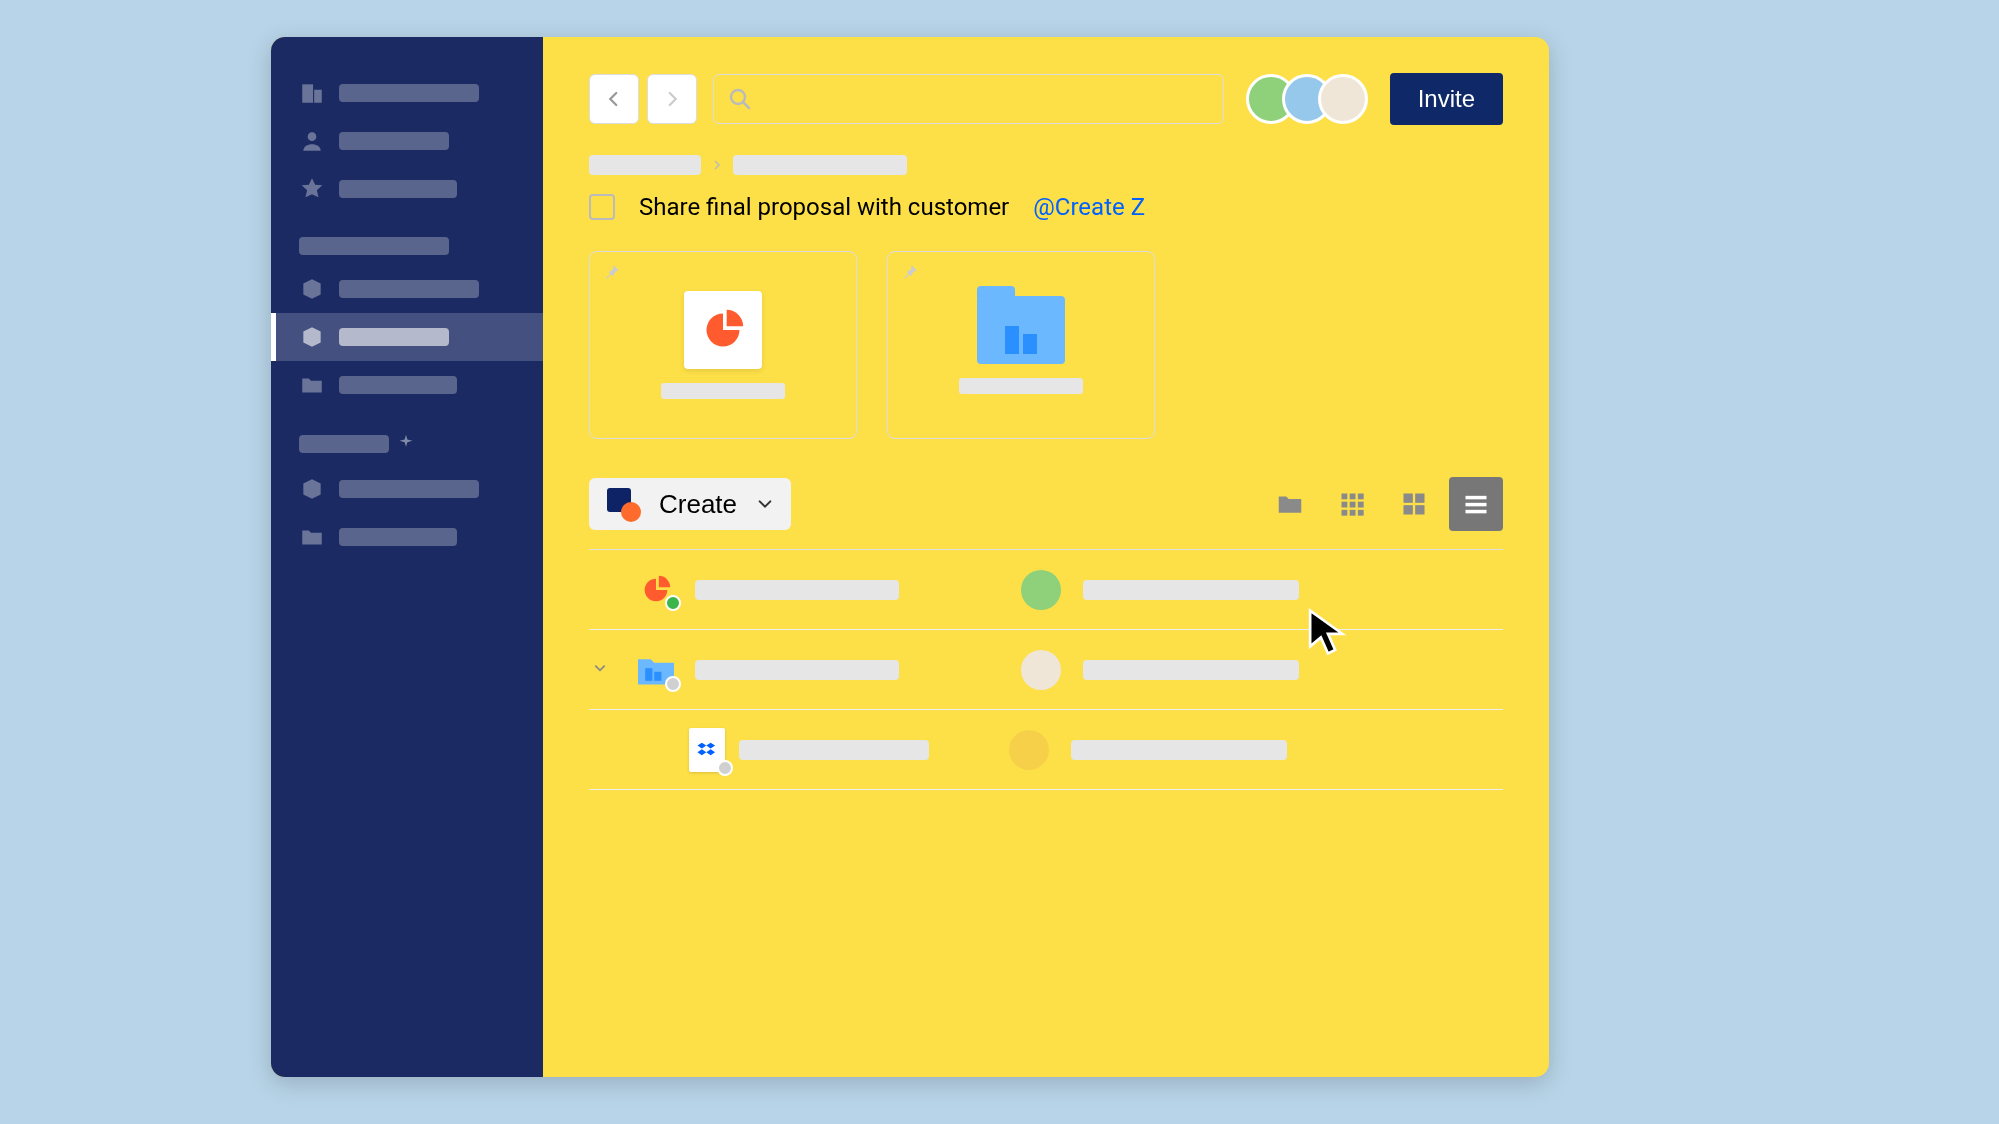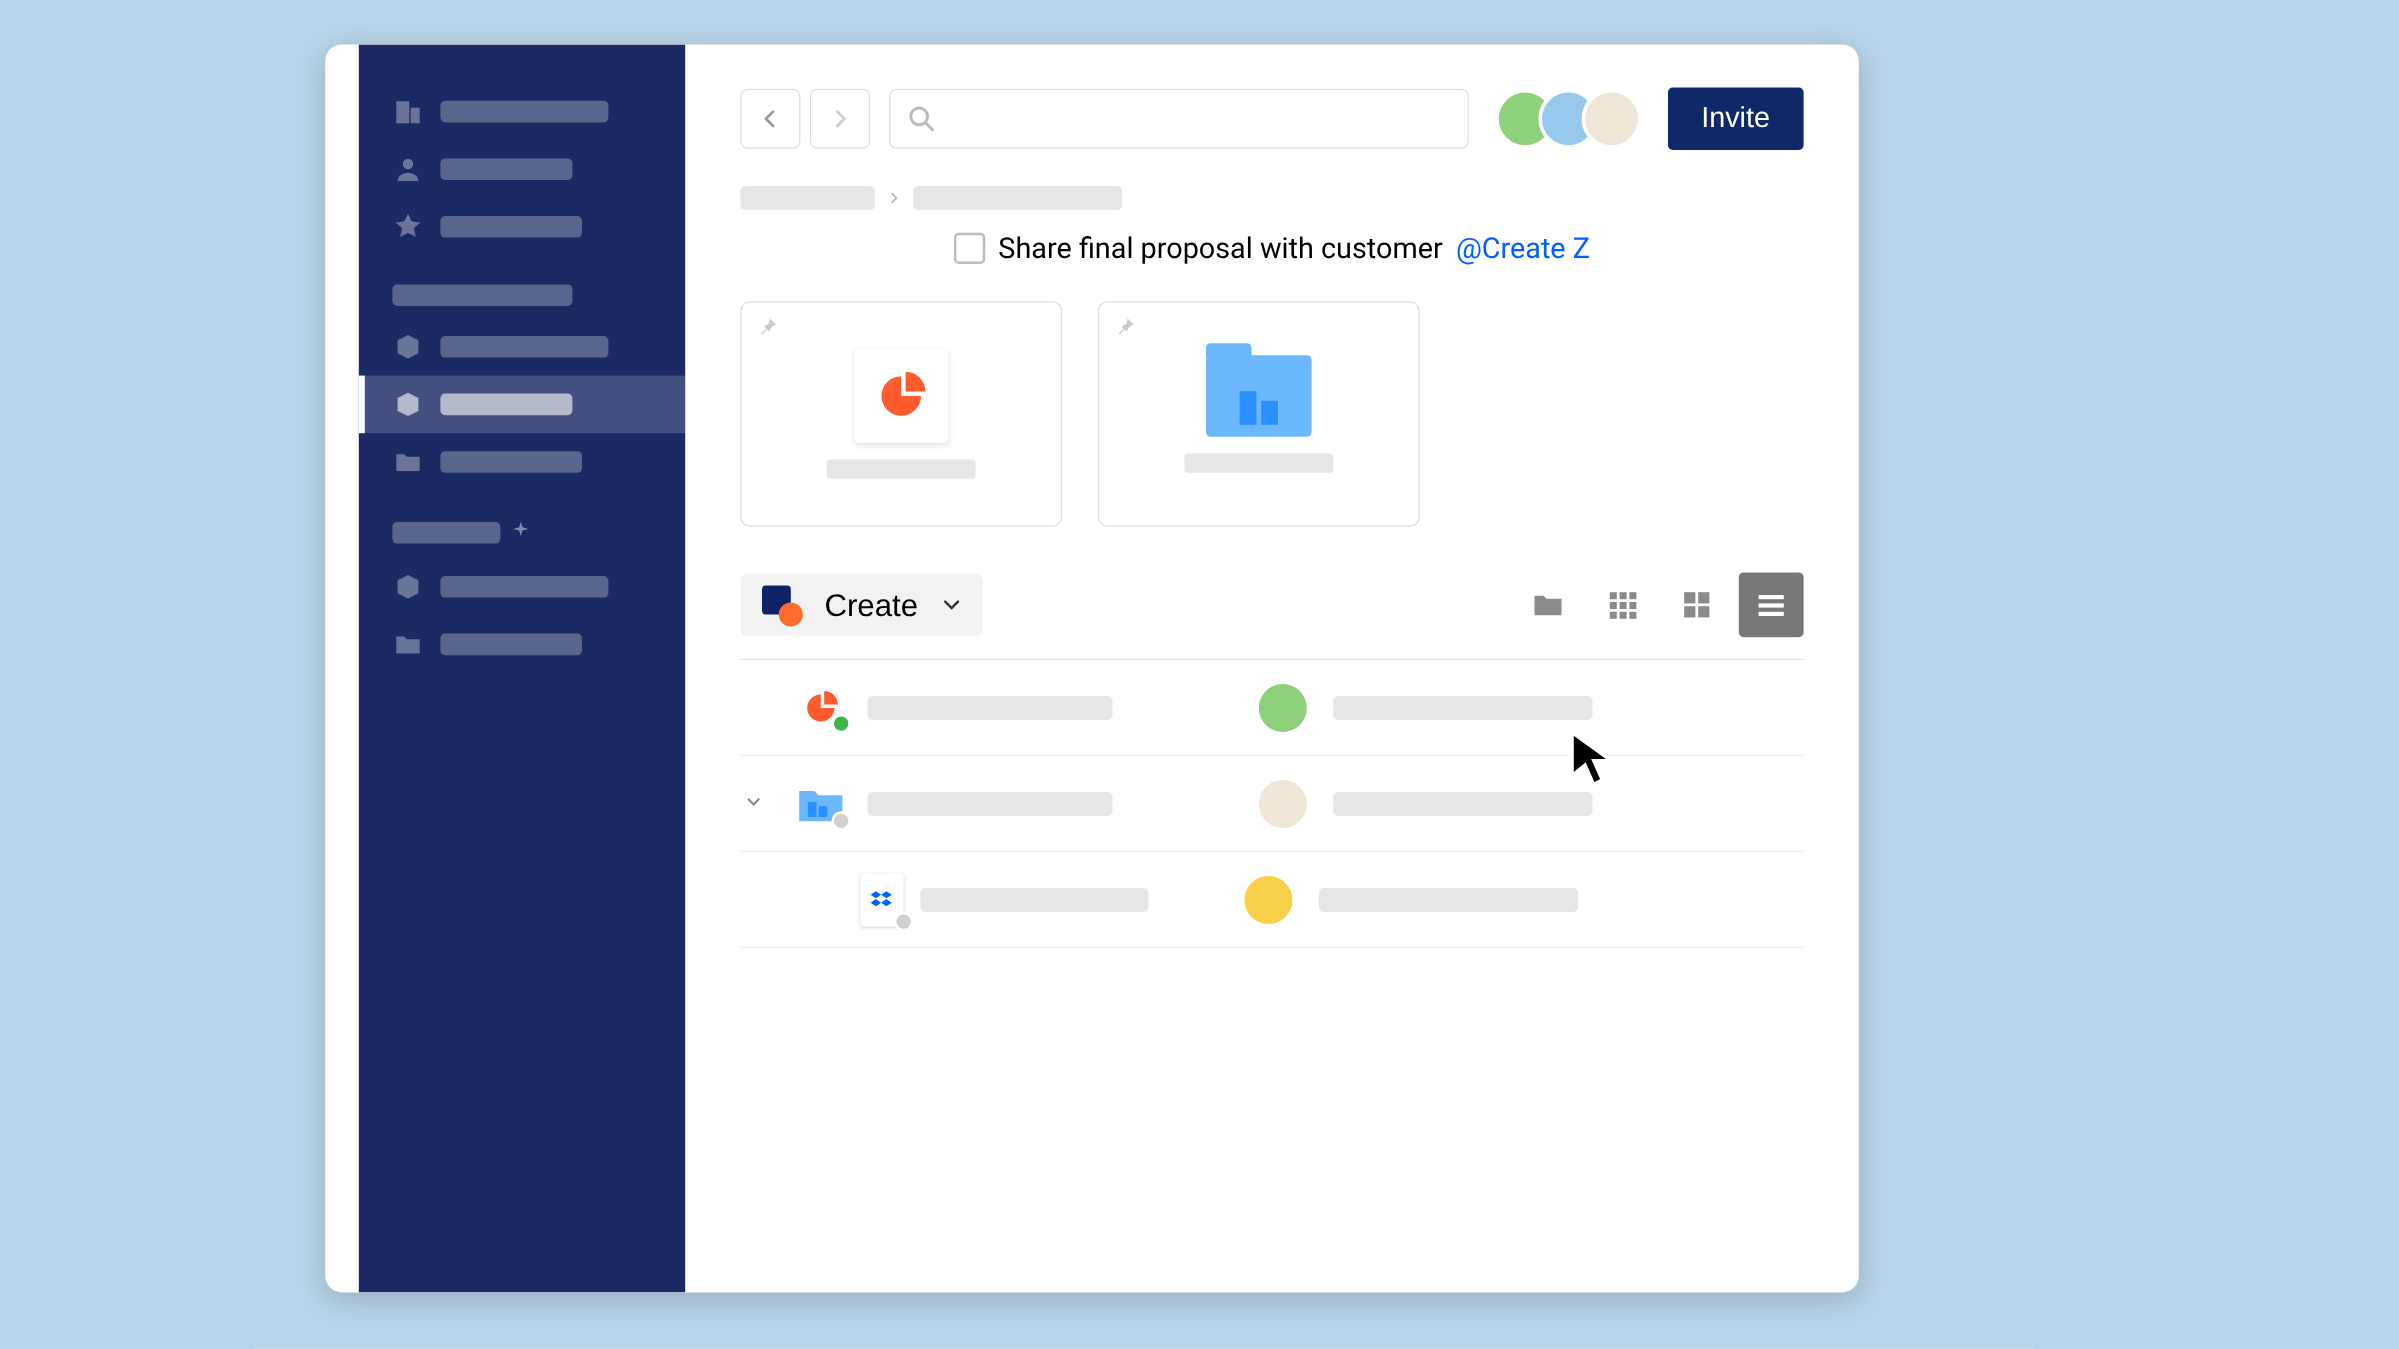--- a/index.html
+++ b/index.html
@@ -10,26 +10,25 @@
   height: 1124px;
   overflow: hidden;
   position: relative;
 }
 .app-window {
   position: absolute;
   left: 271px;
   top: 37px;
   width: 1278px;
   height: 1040px;
-  background: #ffffff;
+  background: #fde047;
   border-radius: 14px;
   overflow: hidden;
   display: flex;
   box-shadow: 0 6px 24px rgba(0,0,0,0.18);
-  padding-left: 28px;
 }
 .sidebar {
   width: 272px;
   background: #1b2a63;
   padding: 32px 0 0 0;
   flex-shrink: 0;
 }
 .sidebar-item {
   display: flex;
   align-items: center;
@@ -149,24 +148,23 @@
   margin-top: 20px;
 }
 .page-subtitle {
   font-size: 24px;
   color: #333;
   margin-top: 14px;
 }
 .task-row {
   display: flex;
   align-items: center;
-  gap: 11px;
+  gap: 24px;
   margin-top: 18px;
   font-size: 24px;
-  justify-content: center;
 }
 .task-checkbox {
   width: 26px;
   height: 26px;
   border: 2px solid #bbb;
   border-radius: 4px;
   cursor: pointer;
 }
 .mention { color: #0061fe; }
 

